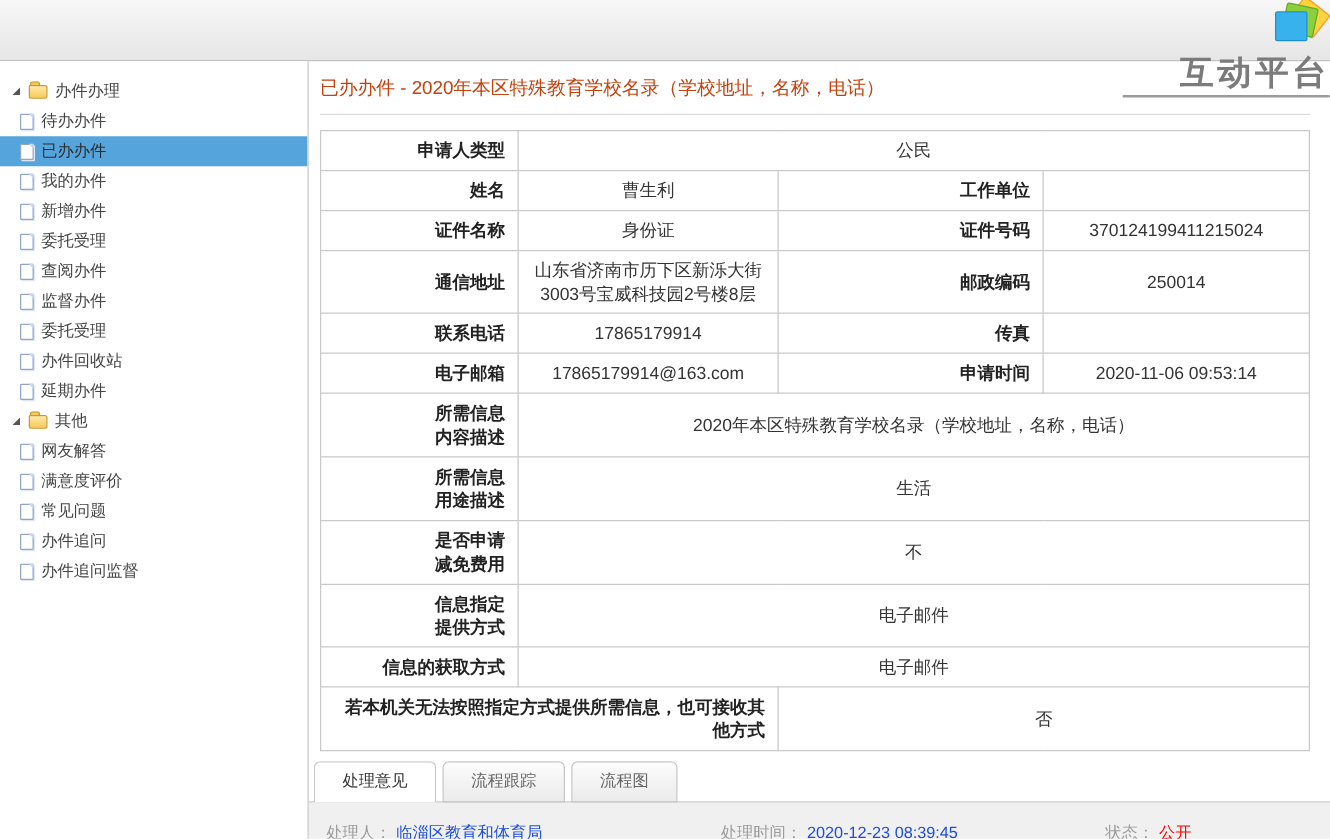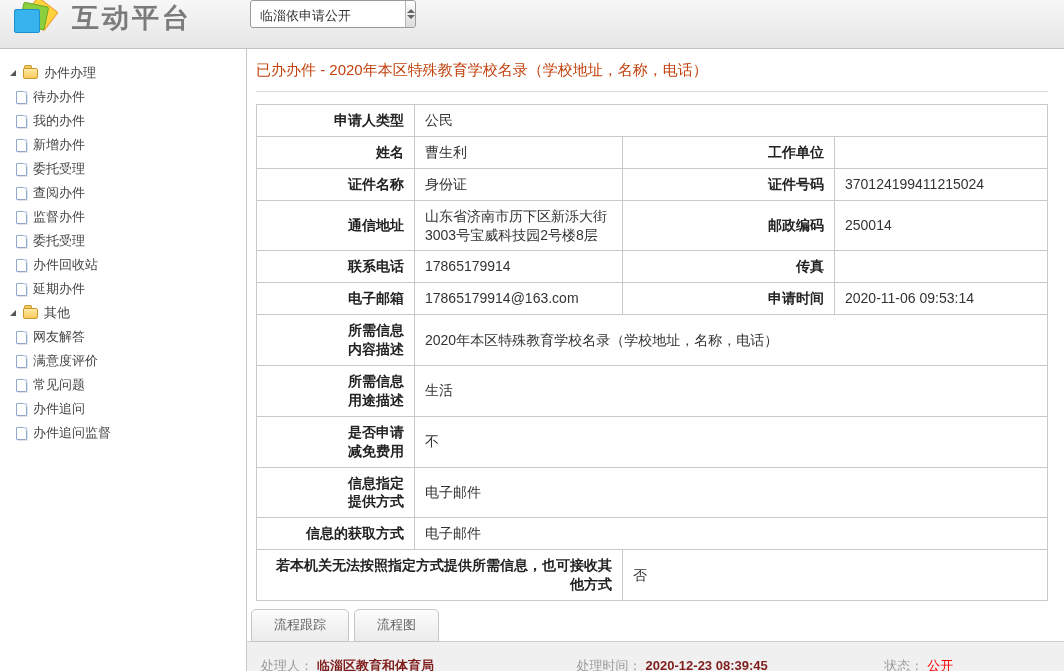--- a/index.html
+++ b/index.html
@@ -4,23 +4,24 @@
 <style>
   * { box-sizing: border-box; margin: 0; padding: 0; }
   html,body { width:1064px; height:672px; overflow:hidden; }
   body {
     font-family: "Liberation Sans", "DejaVu Sans", sans-serif;
     font-size: 13px; color:#333; background:#fff;
   }
 
   
   .header {
-    height:49px; display:flex; align-items:flex-start;
+    height:49px; display:flex; align-items:flex-end;
     background:linear-gradient(#f7f7f7,#e6e6e6);
     border-bottom:1px solid #c2c2c2;
+    flex-direction:column;
   }
   .logo { position:relative; width:46px; height:40px; margin-left:12px; flex:none; }
   .logo .sq { position:absolute; width:26px; height:24px; border-radius:2px; }
   .sq-yellow { left:16px; top:2px; background:#ffd23e; border:1px solid #ef9d2e; transform:rotate(38deg); }
   .sq-green  { left:9px;  top:4px; background:#8ccf3e; border:1px solid #64ac22; transform:rotate(12deg); }
   .sq-blue   { left:2px;  top:9px; background:#38b2ec; border:1px solid #1f90cf; }
   .app-title { font-size:27px; font-weight:bold; color:#7b7b7b; letter-spacing:3px; margin-left:14px; }
   .combo {
     margin-left:58px; display:flex; align-items:stretch; height:28px; width:166px;
     border:1px solid #9a9a9a; border-radius:3px; background:#fff; overflow:hidden; cursor:pointer;gap:46px;
@@ -50,36 +51,36 @@
   .doc:after { content:""; position:absolute; right:-1px; top:-1px; width:0; height:0; border-left:4px solid transparent; border-top:4px solid #c9d6ea; }
 
   
   .content-pad { padding:12px 16px 0 9px; }
   .page-title { font-size:15px; font-weight:normal; color:#c2410c; margin-bottom:11px; }
   .title-rule { border:none; border-top:1px solid #dcdcdc; margin:0 0 12px 0; }
 
   table.form { border-collapse:collapse; width:791px; table-layout:fixed; }
   table.form td { border:1px solid #c9c9c9; padding:6px 10px; font-size:14px; vertical-align:middle; line-height:1.35; word-break:break-all; }
   td.lbl { font-weight:bold; text-align:right; color:#222; white-space:pre-line; height:30px; }
-  td.val { text-align:left; color:#333;margin-top:14px; }
+  td.val { text-align:center; color:#333;margin-top:14px; }
 
   
   .tabs { display:flex; gap:5px; padding-left:4px; margin-top:8px; position:relative; z-index:2; }
   .tab {
     border:1px solid #c6c6c6; border-radius:5px 5px 0 0; padding:6px 22px 7px;
     background:linear-gradient(#fcfcfc,#ebebeb); color:#666; font-size:13px; cursor:pointer; margin-bottom:-1px;
   }
   .tab.active { background:#fff; color:#333; border-bottom:1px solid #fff; }
 
   
   .result-panel { flex:1; background:#f0f0f0; border-top:1px solid #cfcfcf; padding:15px 14px 0 14px; }
   .meta-row { display:flex; align-items:center; font-size:13px; }
   .meta-g1 { width:40%; } .meta-g2 { width:39%; } .meta-g3 { flex:1; }
   .meta-label { color:#9b9b9b; }
-  .meta-value { color:#7f1d1d; font-weight:bold; margin-left:4px;text-align:right; }
+  .meta-value { color:#1d4ed8; font-weight:normal; margin-left:4px;text-align:right; }
   .meta-status { font-weight:normal; margin-left:4px; }
 </style>
 </head>
 <body>
 
 <div class="header">
   <div class="logo">
     <div class="sq sq-yellow"></div>
     <div class="sq sq-green"></div>
     <div class="sq sq-blue"></div>
@@ -98,20 +99,24 @@
 
   <div class="sidebar">
     <div class="t-root">
       <div class="tri"></div>
       <div class="folder"></div>
       <span>办件办理</span>
     </div>
     <div class="t-item">
       <div class="doc"></div>
       <span>待办办件</span>
+    </div>
+    <div class="t-item selected">
+      <div class="doc"></div>
+      <span>已办办件</span>
     </div>
     <div class="t-item">
       <div class="doc"></div>
       <span>我的办件</span>
     </div>
     <div class="t-item">
       <div class="doc"></div>
       <span>新增办件</span>
     </div>
     <div class="t-item">
@@ -238,20 +243,21 @@
         </tr>
         <tr>
           <td class="lbl" colspan="2">若本机关无法按照指定方式提供所需信息，也可接收其他方式</td>
           <td class="val" colspan="2">否</td>
         </tr>
       </tbody>
         </table>
     </div>
 
     <div class="tabs">
+      <div class="tab active">处理意见</div>
       <div class="tab">流程跟踪</div>
       <div class="tab">流程图</div>
     </div>
 
     <div class="result-panel">
       <div class="meta-row">
         <div class="meta-g1">
           <span class="meta-label">处理人：</span><span class="meta-value">临淄区教育和体育局</span>
         </div>
         <div class="meta-g2">

